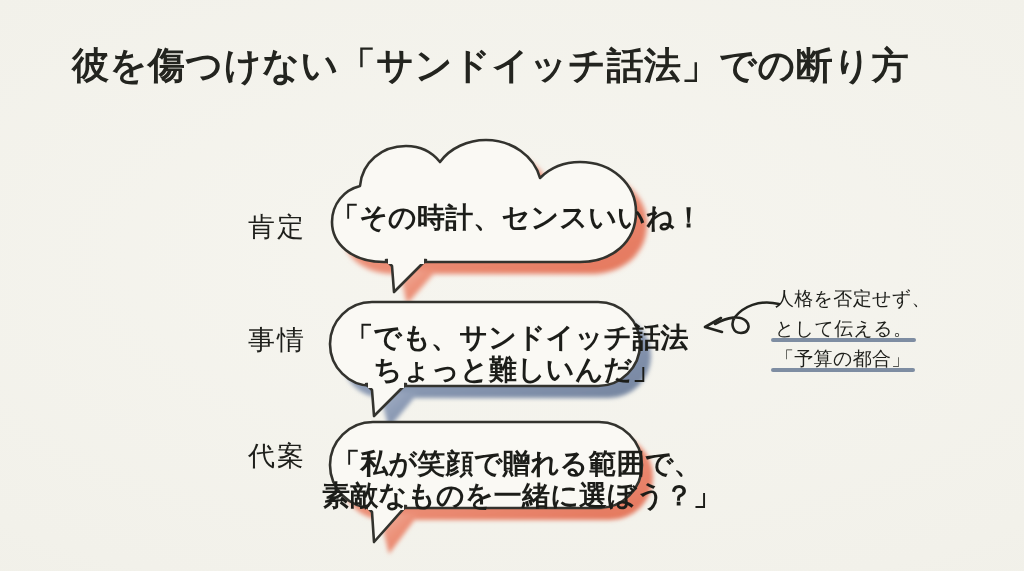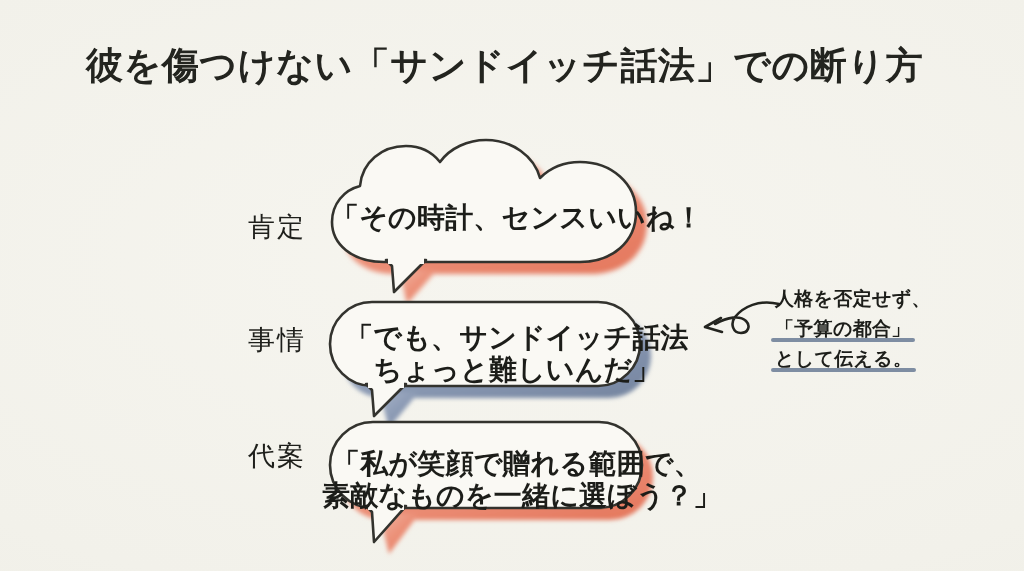--- a/index.html
+++ b/index.html
@@ -19,21 +19,21 @@
     position: relative;
     width: 1024px;
     height: 571px;
     background:
       radial-gradient(ellipse 120% 100% at 50% 45%, #f6f5ef 0%, #f2f1ea 62%, #eeede5 100%);
   }
 
   
   .title {
     position: absolute;
-    left: 86px;
+    left: 72px;
     top: 44px;
     width: 900px;
     font-size: 37px;
     font-weight: 700;
     letter-spacing: 0.5px;
     color: #23241f;
     line-height: 1.2;
     white-space: nowrap;
   }
 
@@ -92,21 +92,21 @@
 
   
   .annotation {
     position: absolute;
     left: 775px;
     top: 283px;
     width: 230px;
   }
   .anno-line {
     font-size: 19px;
-    font-weight: 700;
+    font-weight: 400;
     color: #1d1e1a;
     line-height: 30px;
     letter-spacing: 0.3px;
     white-space: nowrap;
     position: relative;
     width: max-content;
   }
   .anno-line.underlined::after {
     content: "";
     position: absolute;
@@ -259,17 +259,17 @@
                C 62 2 46 10 38 20
                C 33 27 36 36 44 36
                C 51 36 54 29 49 24
                C 43 18 31 20 18 27" fill="none" stroke="#23241f" stroke-width="2.6" stroke-linecap="round" stroke-linejoin="round"></path>
       <path d="M 8 30 L 24 21 M 8 30 L 25 35" fill="none" stroke="#23241f" stroke-width="2.6" stroke-linecap="round" stroke-linejoin="round"></path>
     </svg>
   </div>
 
   <div class="annotation">
     <div class="anno-line">人格を否定せず、</div>
+    <div class="anno-line underlined">として伝える。</div>
     <div class="anno-line underlined">「予算の都合」</div>
-    <div class="anno-line underlined">として伝える。</div>
   </div>
 
 </div>
 
 </body></html>

